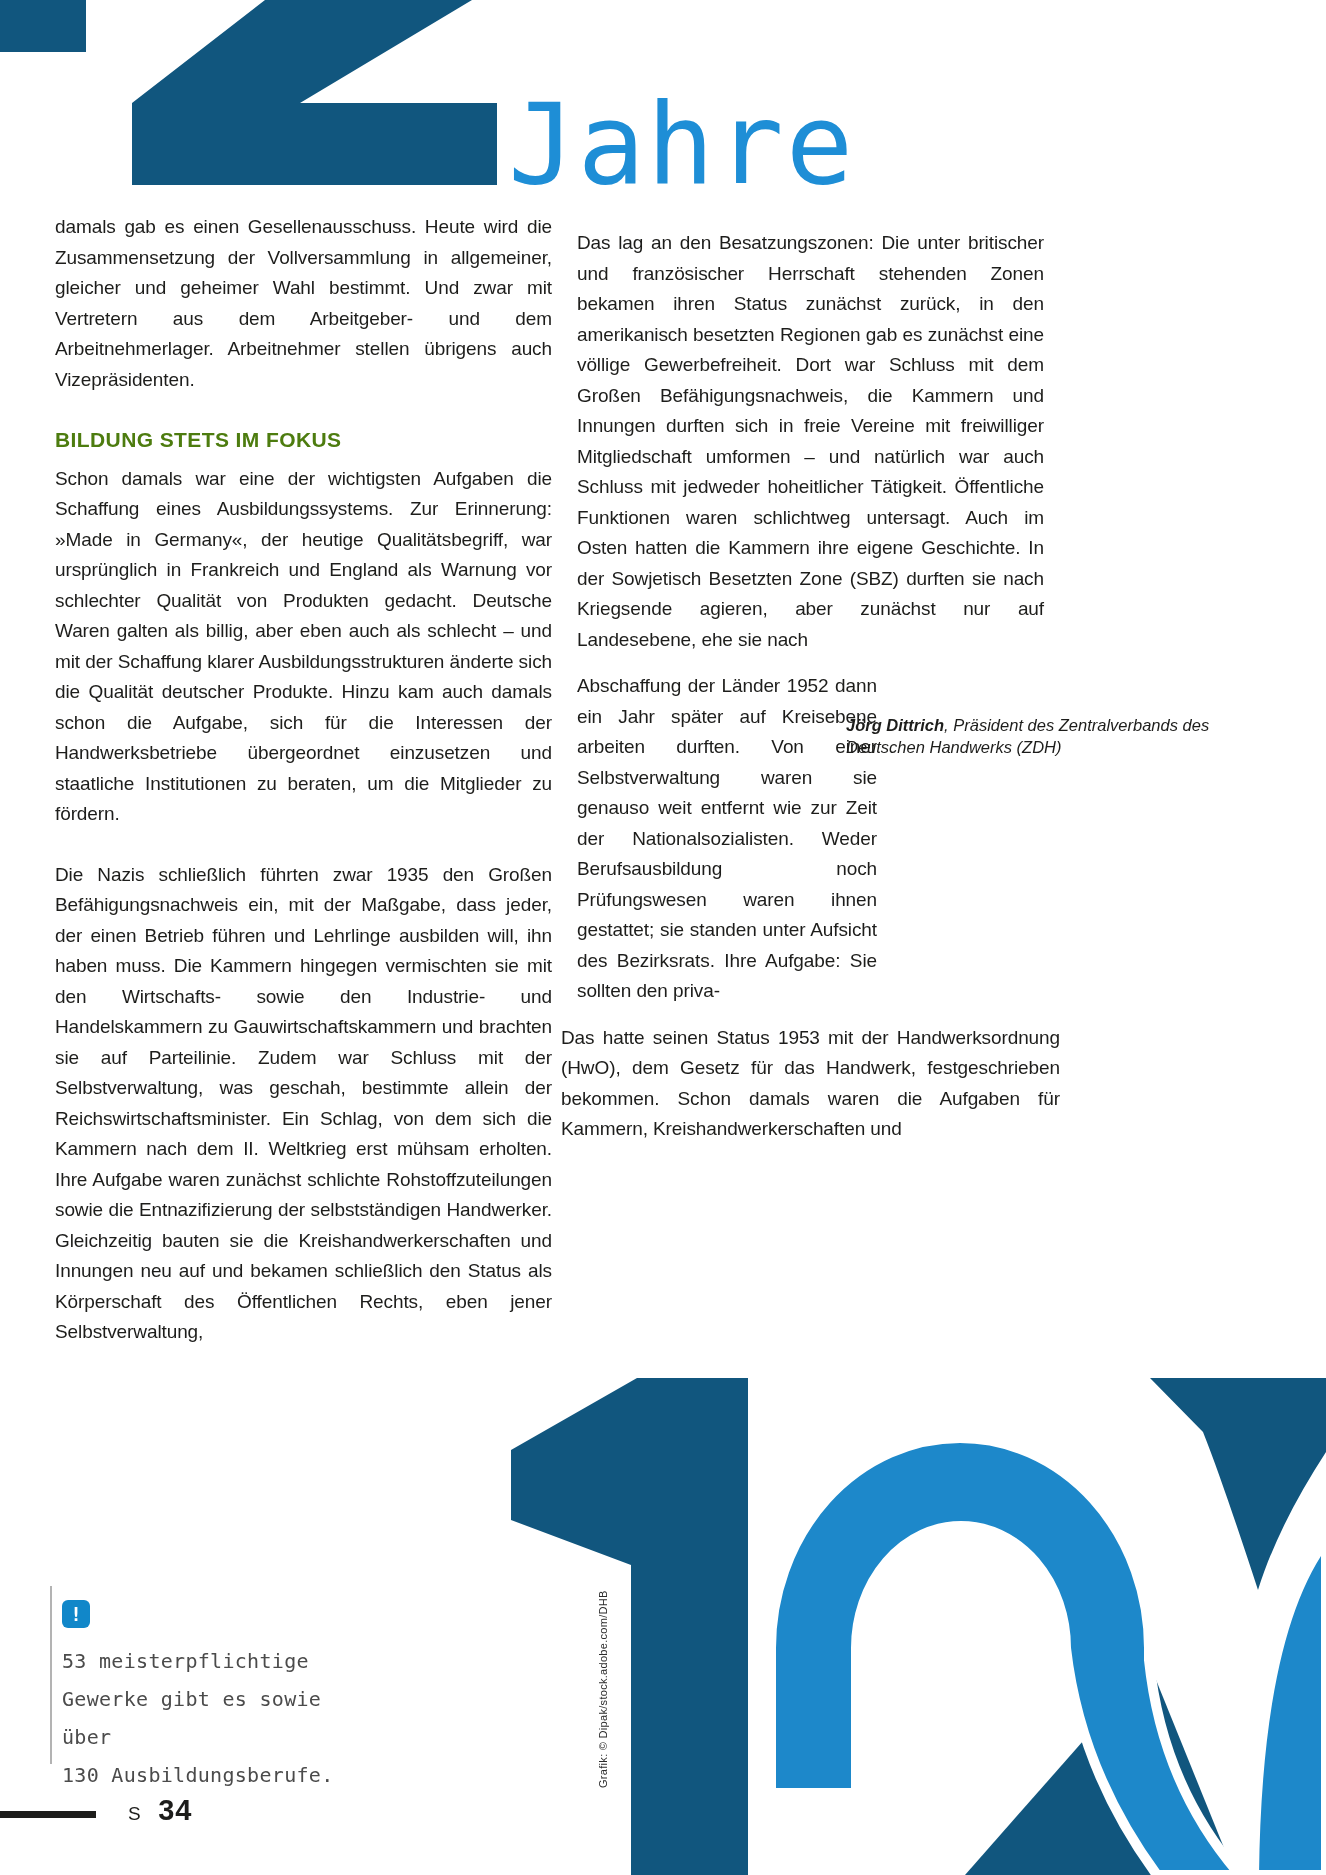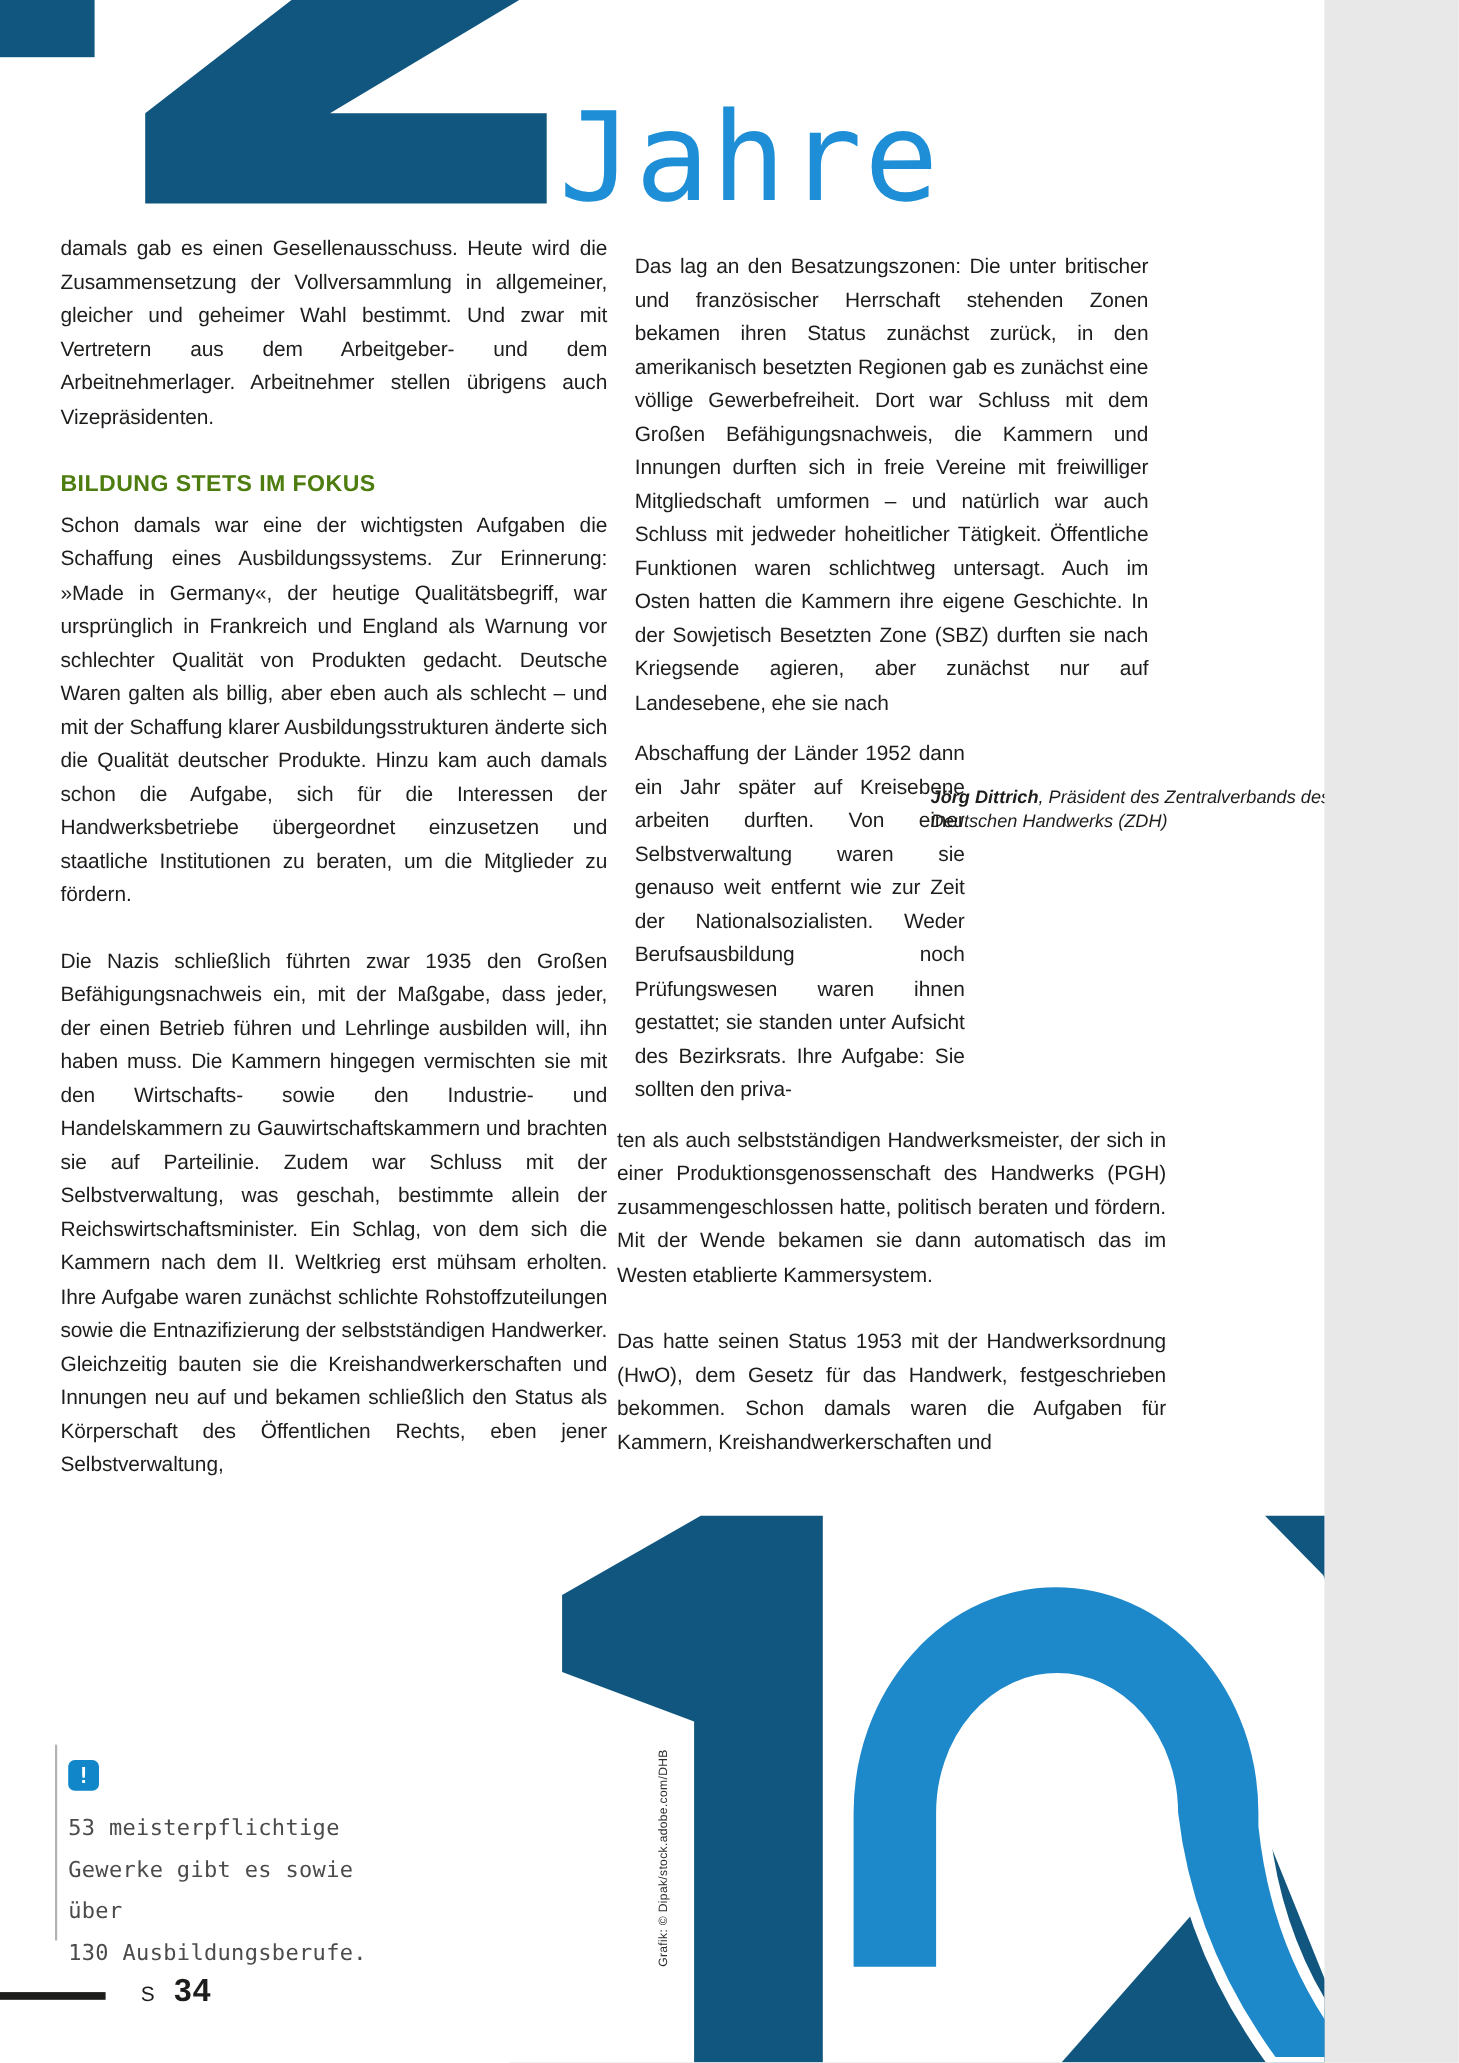--- a/index.html
+++ b/index.html
@@ -1,18 +1,18 @@
 <!DOCTYPE html>
 <html lang="de"><head>
 <meta charset="utf-8">
 <style>
   html,body{margin:0;padding:0;background:#e8e8e8;}
   .page{
     position:relative;
-    width:1204px;height:1875px;
+    width:1326px;height:1875px;
     background:#ffffff;
     overflow:hidden;
     font-family:"Liberation Sans",sans-serif;
     color:#1d1d1b;
   }
   .decor-svg{position:absolute;left:0;top:0;width:1326px;height:1875px;z-index:0;}
   .jahre{
     position:absolute;left:508px;top:88px;z-index:1;
     font-family:"DejaVu Sans Mono",monospace;
     font-size:112px;line-height:1.0;letter-spacing:2px;
@@ -97,21 +97,20 @@
   <div class="col col-1 body-text">
     <p class="para">damals gab es einen Gesellenausschuss. Heute wird die Zusammensetzung der Vollversammlung in allgemeiner, gleicher und geheimer Wahl bestimmt. Und zwar mit Vertretern aus dem Arbeitgeber- und dem Arbeitnehmerlager. Arbeitnehmer stellen übrigens auch Vizepräsidenten.</p>
     <h2 class="section-heading">BILDUNG STETS IM FOKUS</h2>
     <p class="para">Schon damals war eine der wichtigsten Aufgaben die Schaffung eines Ausbildungssystems. Zur Erinnerung: »Made in Germany«, der heutige Qualitätsbegriff, war ursprünglich in Frankreich und England als Warnung vor schlechter Qualität von Produkten gedacht. Deutsche Waren galten als billig, aber eben auch als schlecht – und mit der Schaffung klarer Ausbildungsstrukturen änderte sich die Qualität deutscher Produkte. Hinzu kam auch damals schon die Aufgabe, sich für die Interessen der Handwerksbetriebe übergeordnet einzusetzen und staatliche Institutionen zu beraten, um die Mitglieder zu fördern.</p>
     <p class="para">Die Nazis schließlich führten zwar 1935 den Großen Befähigungsnachweis ein, mit der Maßgabe, dass jeder, der einen Betrieb führen und Lehrlinge ausbilden will, ihn haben muss. Die Kammern hingegen vermischten sie mit den Wirtschafts- sowie den Industrie- und Handelskammern zu Gauwirtschaftskammern und brachten sie auf Parteilinie. Zudem war Schluss mit der Selbstverwaltung, was geschah, bestimmte allein der Reichswirtschaftsminister. Ein Schlag, von dem sich die Kammern nach dem II. Weltkrieg erst mühsam erholten. Ihre Aufgabe waren zunächst schlichte Rohstoffzuteilungen sowie die Entnazifizierung der selbstständigen Handwerker. Gleichzeitig bauten sie die Kreishandwerkerschaften und Innungen neu auf und bekamen schließlich den Status als Körperschaft des Öffentlichen Rechts, eben jener Selbstverwaltung,</p>
   </div>
 
   <div class="col col-2 body-text">
     <p class="para-tight">Das lag an den Besatzungszonen: Die unter britischer und französischer Herrschaft stehenden Zonen bekamen ihren Status zunächst zurück, in den amerikanisch besetzten Regionen gab es zunächst eine völlige Gewerbefreiheit. Dort war Schluss mit dem Großen Befähigungsnachweis, die Kammern und Innungen durften sich in freie Vereine mit freiwilliger Mitgliedschaft umformen – und natürlich war auch Schluss mit jedweder hoheitlicher Tätigkeit. Öffentliche Funktionen waren schlichtweg untersagt. Auch im Osten hatten die Kammern ihre eigene Geschichte. In der Sowjetisch Besetzten Zone (SBZ) durften sie nach Kriegsende agieren, aber zunächst nur auf Landesebene, ehe sie nach</p>
     <p class="para-tight narrow">Abschaffung der Länder 1952 dann ein Jahr später auf Kreisebene arbeiten durften. Von einer Selbstverwaltung waren sie genauso weit entfernt wie zur Zeit der Nationalsozialisten. Weder Berufsausbildung noch Prüfungswesen waren ihnen gestattet; sie standen unter Aufsicht des Bezirksrats. Ihre Aufgabe: Sie sollten den priva-</p>
-    <p class="para">ten als auch selbstständigen Handwerksmeister, der sich in einer Produktionsgenossenschaft des Handwerks (PGH) zusammengeschlossen hatte, politisch beraten und fördern. Mit der Wende bekamen sie dann automatisch das im Westen etablierte Kammersystem.</p>
     <p class="para">Das hatte seinen Status 1953 mit der Handwerksordnung (HwO), dem Gesetz für das Handwerk, festgeschrieben bekommen. Schon damals waren die Aufgaben für Kammern, Kreishandwerkerschaften und</p>
   </div>
 
   <div class="pull-quote">
     <div class="quote-attr">
       <span class="attr-name">Jörg Dittrich</span><span>, Präsident des Zentralverbands des Deutschen Handwerks (ZDH)</span>
     </div>
   </div>
 
   <div class="fact-rule"></div>

